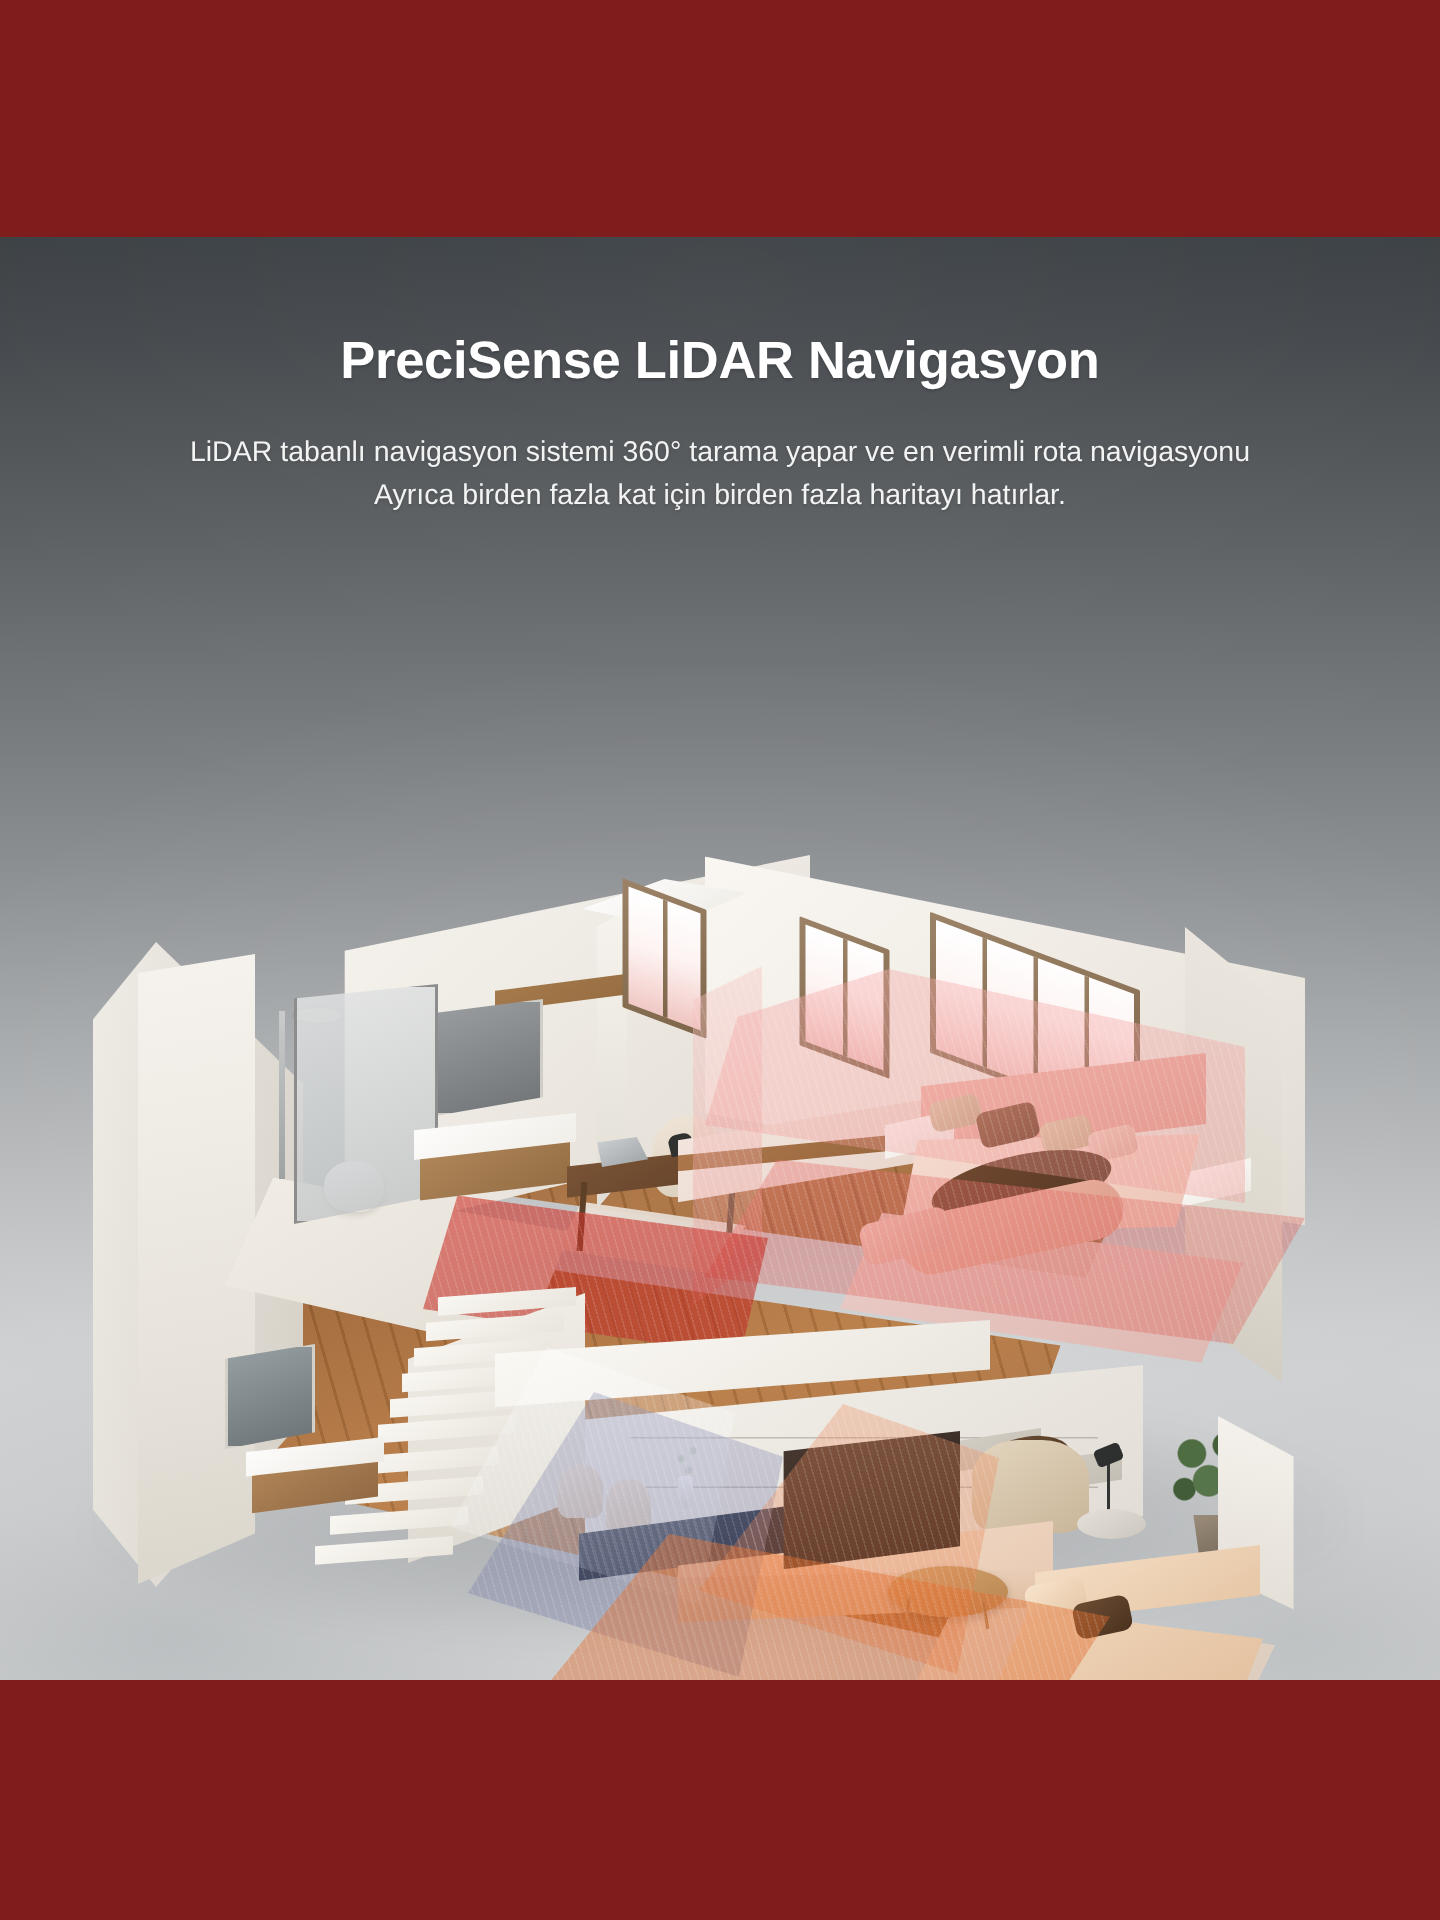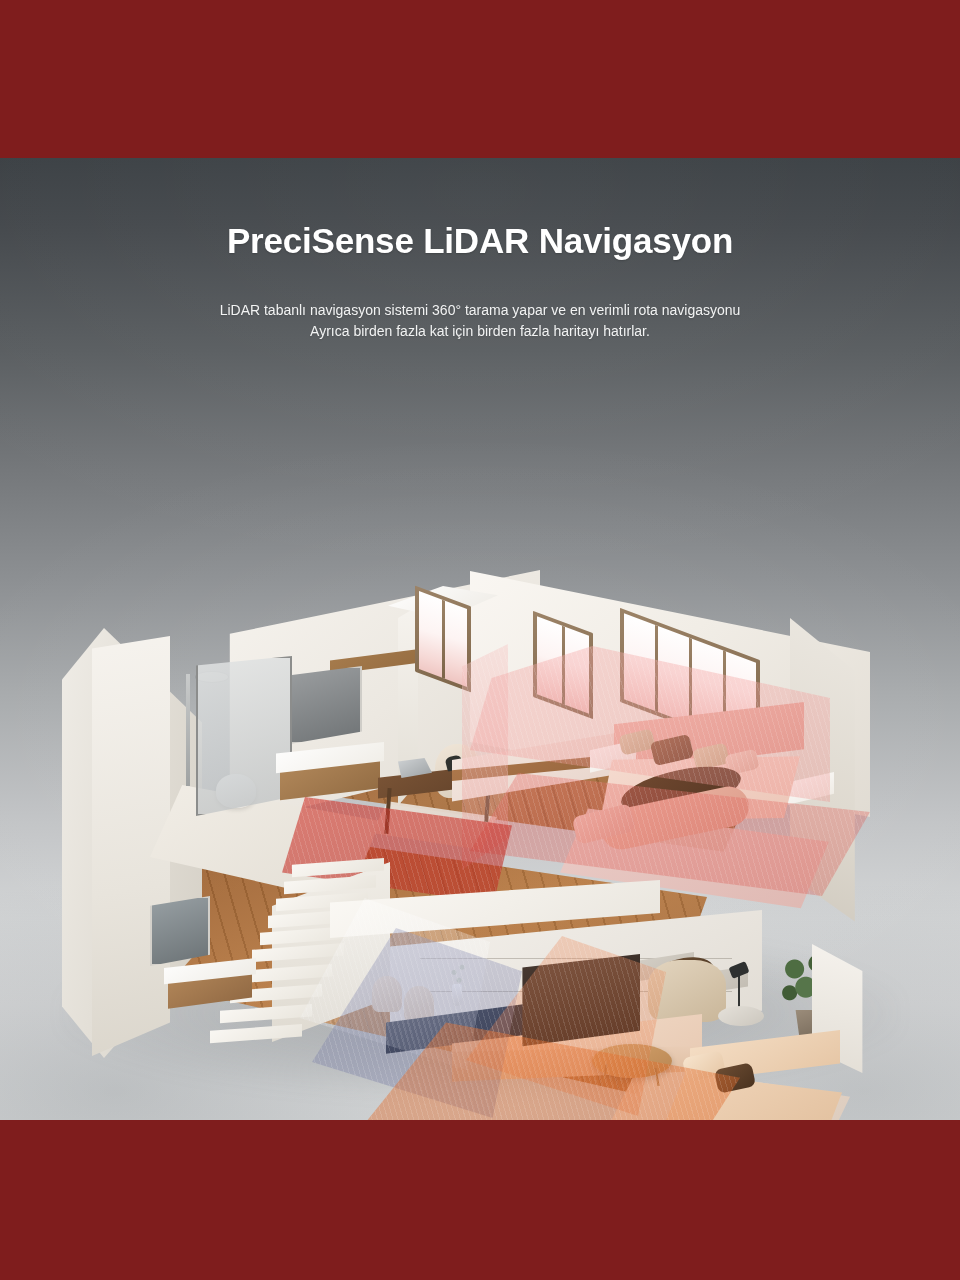--- a/index.html
+++ b/index.html
@@ -51,24 +51,24 @@
     margin-top:60px;
     color:#ffffff;
     font-size:35px;
     font-weight:bold;
     line-height:1.32;
     letter-spacing:-0.2px;
     text-shadow:0 1px 2px rgba(0,0,0,0.18);
   }
   .headline .l2 { display:block; }
   .subcopy {
-    margin:36px auto 0;
+    margin:24px auto 0;
     width:800px;
     color:#f2f3f3;
-    font-size:14px;
+    font-size:19px;
     line-height:1.52;
     font-weight:400;
     text-shadow:0 1px 2px rgba(0,0,0,0.14);
   }
   .subcopy span { display:block; }
 
   
   .stage {
     position:absolute;
     left:0; top:300px;

